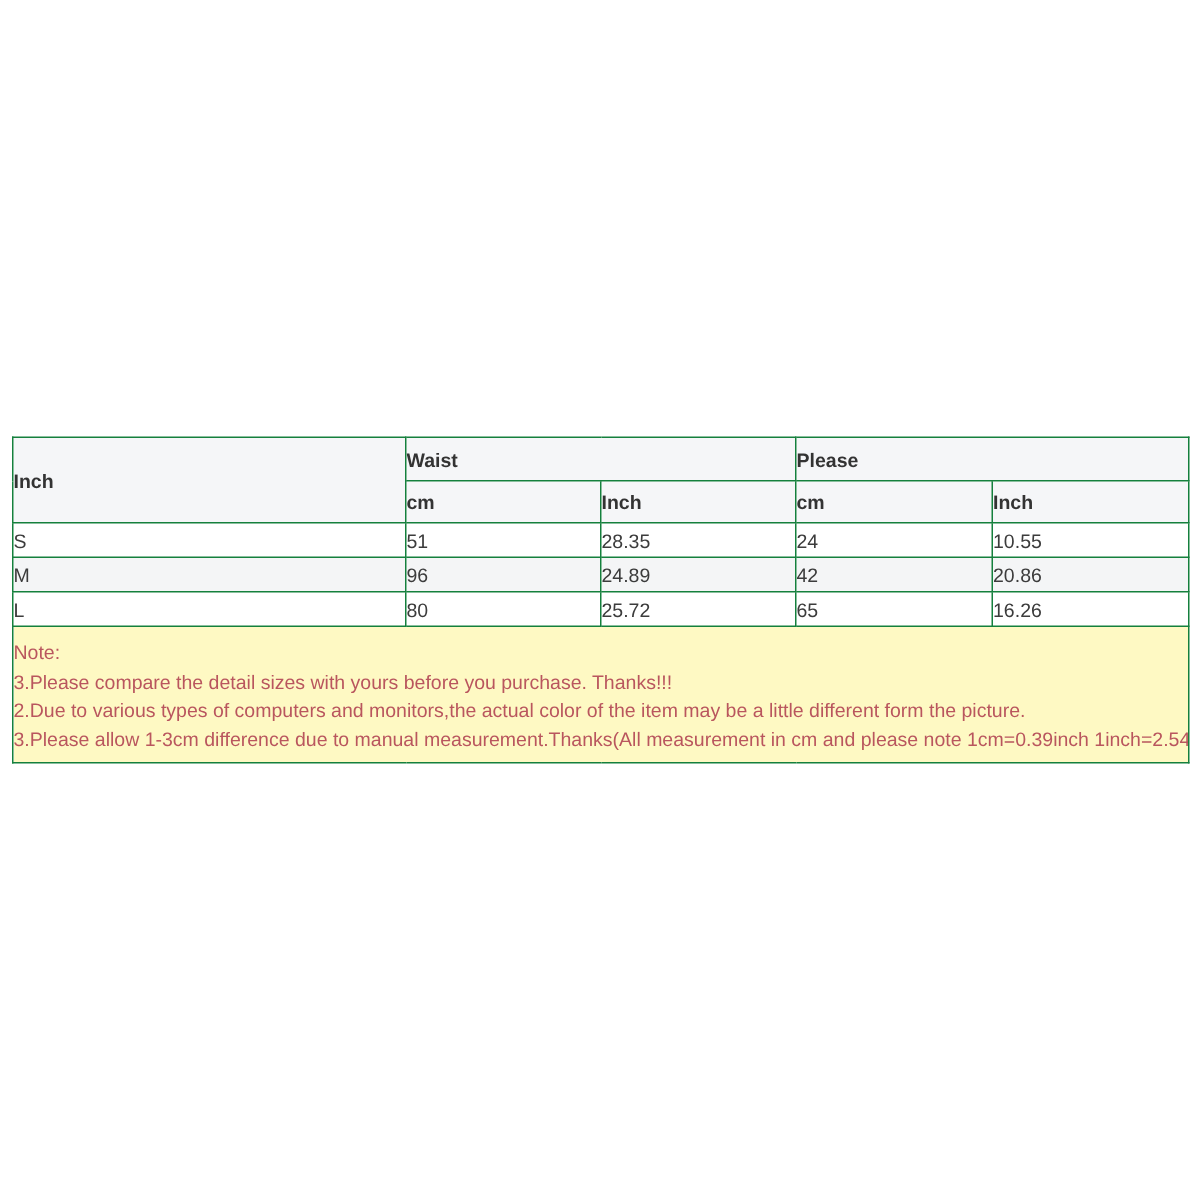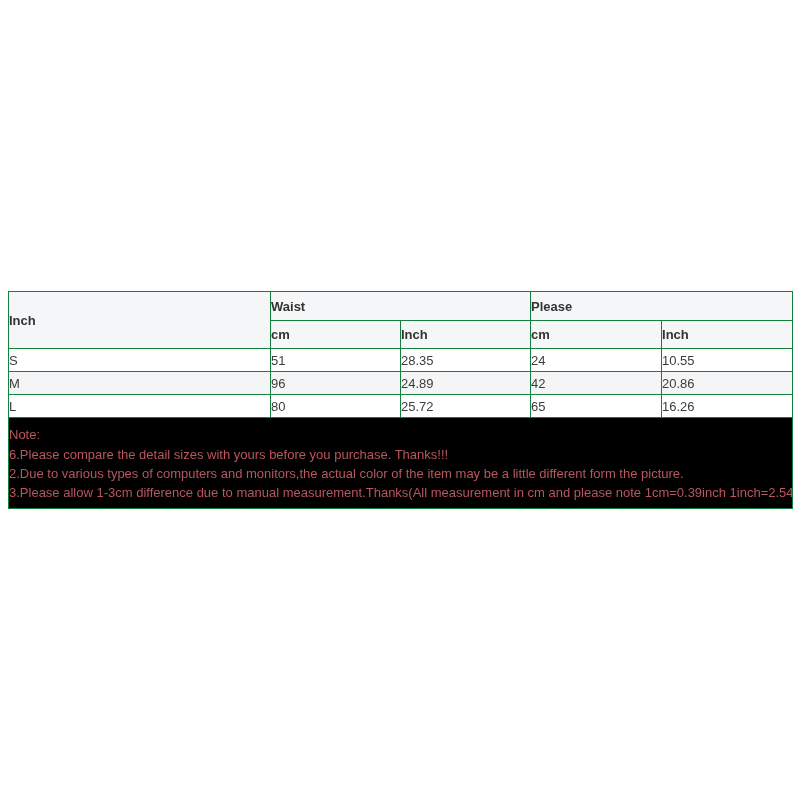--- a/index.html
+++ b/index.html
@@ -41,21 +41,21 @@
   }
   tr.group-header-row { height: 29px; }
   tr.unit-header-row  { height: 28px; }
   tr.data-row         { height: 23px; }
   tr.data-row.zebra td { background: #f4f5f6; }
   tr.note-row { height: 91px; }
   td.note-cell {
     color: #b9565e;
     font-size: 13px;
     line-height: 19px;
-    background: #000000;
+    background: #fef9c3;
     white-space: normal;
   }
   .note-title { margin-bottom: 1px; }
 </style>
 </head>
 <body>
 
 <div class="stage">
   <table class="size-chart">
     <colgroup>
@@ -96,20 +96,20 @@
       <tr class="data-row">
         <td>L</td>
         <td>80</td>
         <td>25.72</td>
         <td>65</td>
         <td>16.26</td>
       </tr>
       <tr class="note-row">
         <td class="note-cell" colspan="5">
           <div class="note-title">Note:</div>
-          <div>6.Please compare the detail sizes with yours before you purchase. Thanks!!!</div>
+          <div>3.Please compare the detail sizes with yours before you purchase. Thanks!!!</div>
           <div>2.Due to various types of computers and monitors,the actual color of the item may be a little different form the picture.</div>
           <div>3.Please allow 1-3cm difference due to manual measurement.Thanks(All measurement in cm and please note 1cm=0.39inch 1inch=2.54cm)</div>
         </td>
       </tr>
     </tbody>
   </table>
 </div>
 
 </body></html>

